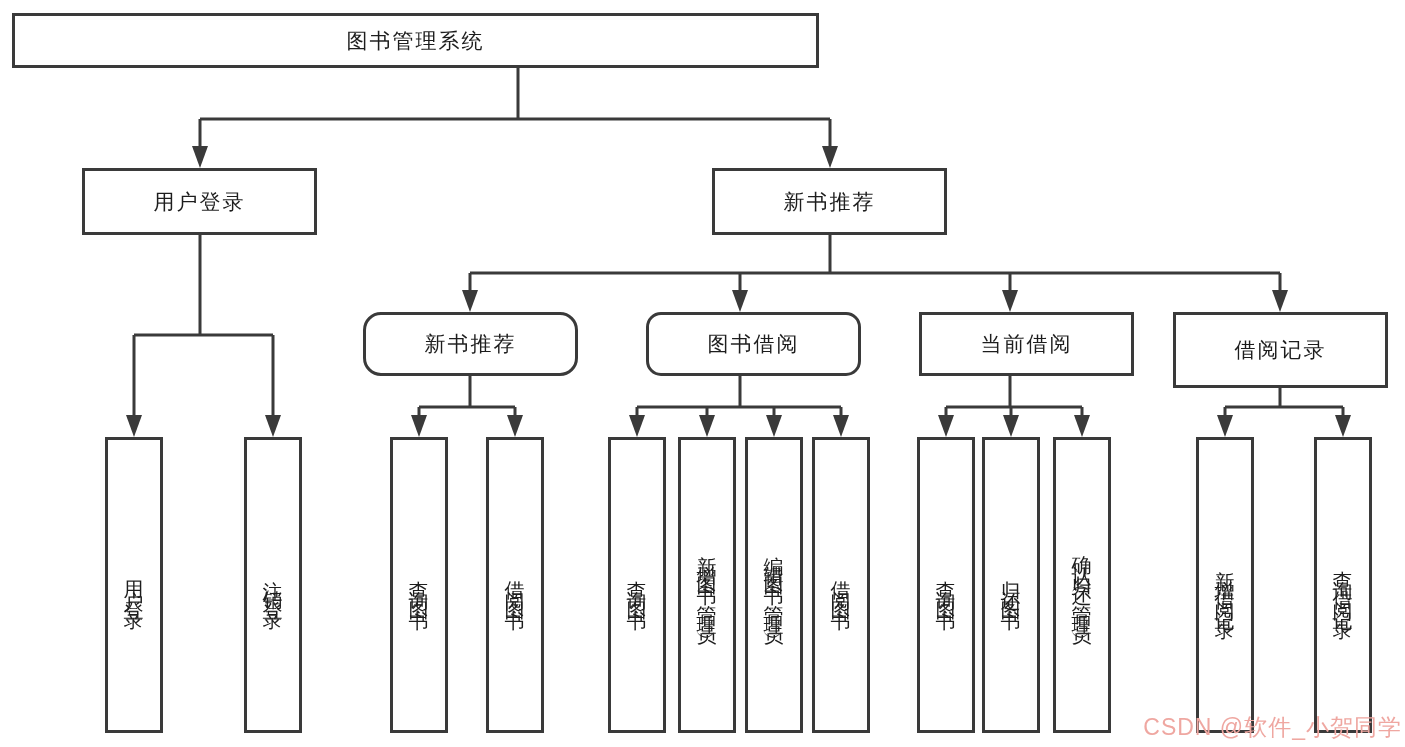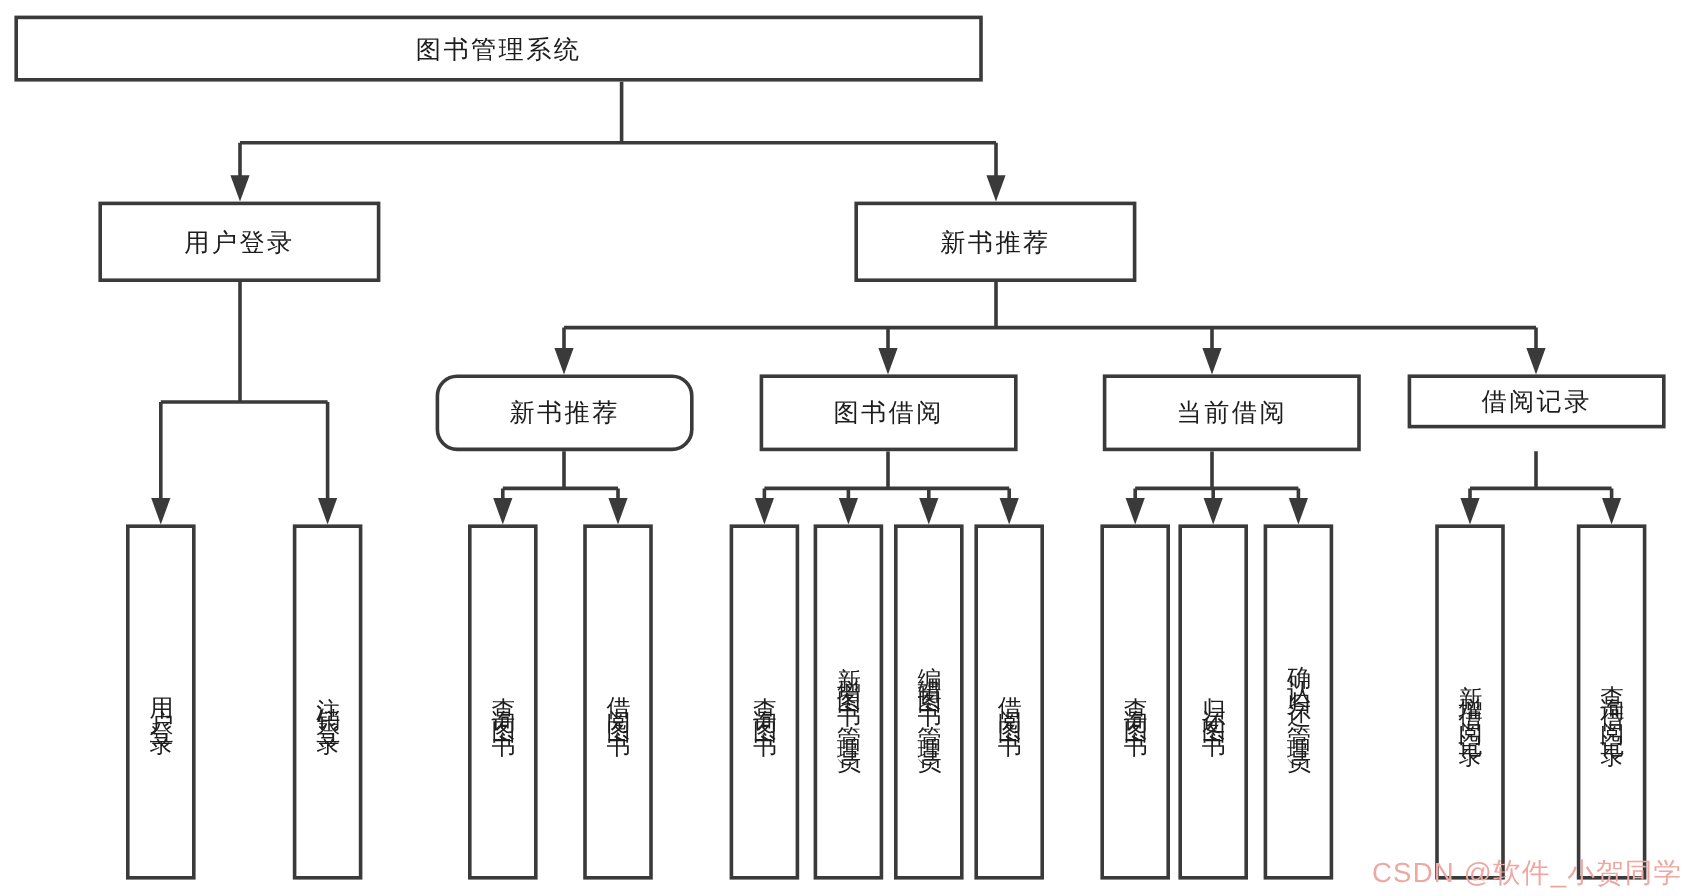--- a/index.html
+++ b/index.html
@@ -95,23 +95,23 @@
       <polygon points="1335,415 1351,415 1343,437"></polygon>
     </g>
   </svg>
 
   <div class="node" style="left:12px; top:13px; width:807px; height:55px;">图书管理系统</div>
 
   <div class="node" style="left:82px; top:168px; width:235px; height:67px;">用户登录</div>
   <div class="node" style="left:712px; top:168px; width:235px; height:67px;">新书推荐</div>
 
   <div class="node" style="left:363px; top:312px; width:215px; height:64px;border-radius:18px;">新书推荐</div>
-  <div class="node" style="left:633px; top:312px; width:215px; height:64px;">图书借阅</div>
+  <div class="node" style="left:646px; top:312px; width:215px; height:64px;border-radius:15px;">图书借阅</div>
   <div class="node" style="left:903px; top:312px; width:215px; height:64px;margin-left:16px;">当前借阅</div>
-  <div class="node" style="left:1173px; top:312px; width:215px; height:45px;">借阅记录</div>
+  <div class="node" style="left:1173px; top:312px; width:215px; height:76px;">借阅记录</div>
 
   <div class="node leaf" style="left:105px;">
     <span class="vtext">用户登录</span>
   </div>
   <div class="node leaf" style="left:244px;">
     <span class="vtext">注销登录</span>
   </div>
 
   <div class="node leaf" style="left:390px;">
     <span class="vtext">查询图书</span>

